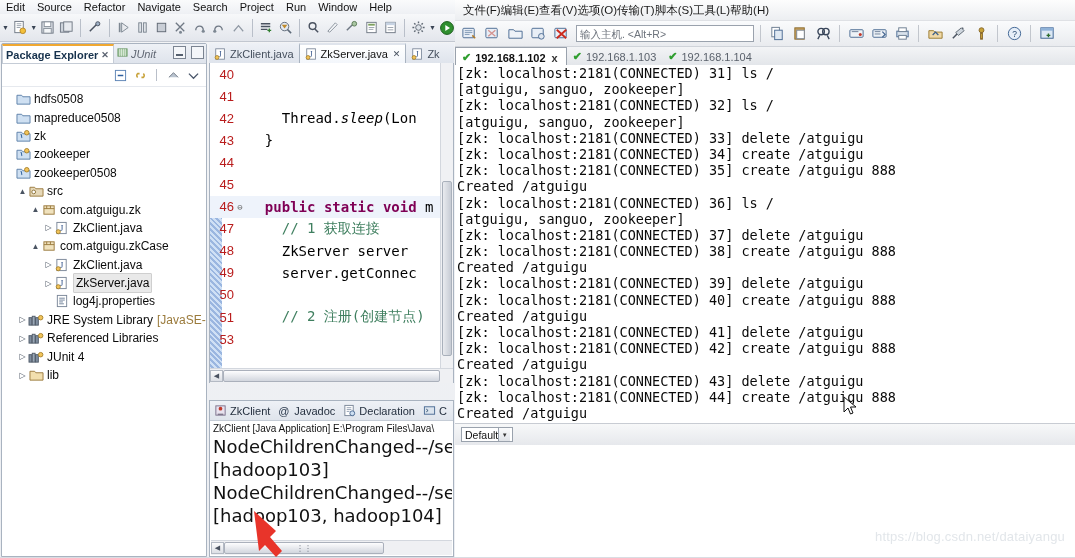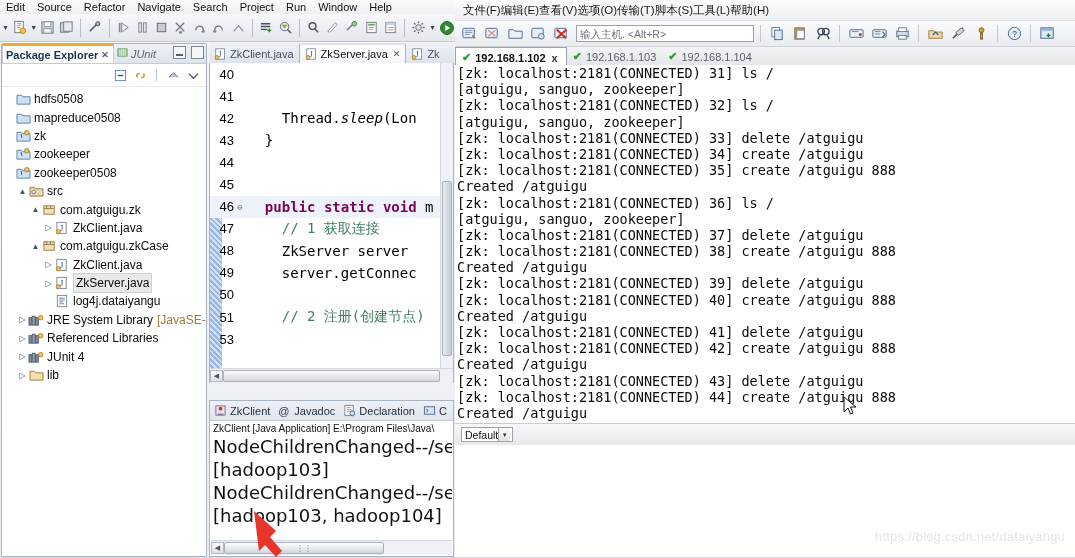--- a/index.html
+++ b/index.html
@@ -81,21 +81,21 @@
   .etab.active{background:#fff;color:#111;border-top:2px solid #dfe4ec;border-left:1px solid #a9b3c0;
                border-right:1px solid #a9b3c0;box-sizing:border-box;height:20px;
                background:linear-gradient(#ffffff,#f3f6fb);}
   .edbody{
     position:absolute;left:0;top:20px;width:245px;height:320px;background:#fff;
     border-left:1px solid #a9b3c0;border-right:1px solid #a9b3c0;box-sizing:border-box;
     overflow:hidden;
   }
   .codearea{position:absolute;left:0;top:0;right:12px;bottom:14px;overflow:hidden;}
   .cline{height:22.1px;display:flex;align-items:center;font-family:"DejaVu Sans Mono",monospace;font-size:14px;white-space:pre;}
-  .cline .gut{width:24px;flex:0 0 24px;text-align:right;padding-right:2px;color:#000000;font-family:"Liberation Sans",sans-serif;font-size:13px;}
+  .cline .gut{width:24px;flex:0 0 24px;text-align:right;padding-right:2px;color:#b91c1c;font-family:"Liberation Sans",sans-serif;font-size:13px;}
   .cline .mark{width:8px;flex:0 0 8px;color:#666;font-size:9px;text-align:center;}
   .cline .src{padding-left:4px;}
   .cline.hl{background:#eef3fb;}
   .ruler{position:absolute;left:0;top:0;width:12px;bottom:14px;background:#fff;}
   .rulerfill{position:absolute;left:0;width:12px;
      background-image:repeating-linear-gradient(45deg,#9ab6e0 0 2px,#cfe0f5 2px 4px);}
   .kw{color:#7f0055;font-weight:bold;}
   .cmt{color:#3f7f5f;}
   .fld{color:#0000c0;font-style:italic;}
   .stat{color:#000;font-style:italic;}
@@ -495,21 +495,21 @@
             <span class="lbl sel">ZkServer.java</span>
           </div>
           <div class="trow" style="padding-left: 39px;">
             <span class="arrow"></span>
             <span class="ico">
               <svg width="14" height="14" viewBox="0 0 15 15">
                 <rect x="2.5" y="1.5" width="10" height="12" fill="#fff" stroke="#7a8698"></rect>
                 <path d="M4.5 4.5h6M4.5 6.5h6M4.5 8.5h4M4.5 10.5h5" stroke="#6f8199"></path>
               </svg>
             </span>
-            <span class="lbl">log4j.dataiyangu</span>
+            <span class="lbl">log4j.properties</span>
           </div>
           <div class="trow" style="padding-left: 13px;">
             <span class="arrow">▷</span>
             <span class="ico">
               <svg width="16" height="14" viewBox="0 0 17 15">
                 <rect x="1" y="5" width="3" height="8" fill="#7f8d9e" stroke="#4f5a68"></rect>
                 <rect x="4.5" y="3.5" width="3" height="9.5" fill="#9aa7b6" stroke="#4f5a68"></rect>
                 <rect x="8" y="5" width="3" height="8" fill="#7f8d9e" stroke="#4f5a68"></rect>
                 <circle cx="13.5" cy="5" r="2.4" fill="#f2c45a" stroke="#a8822c"></circle>
               </svg>

